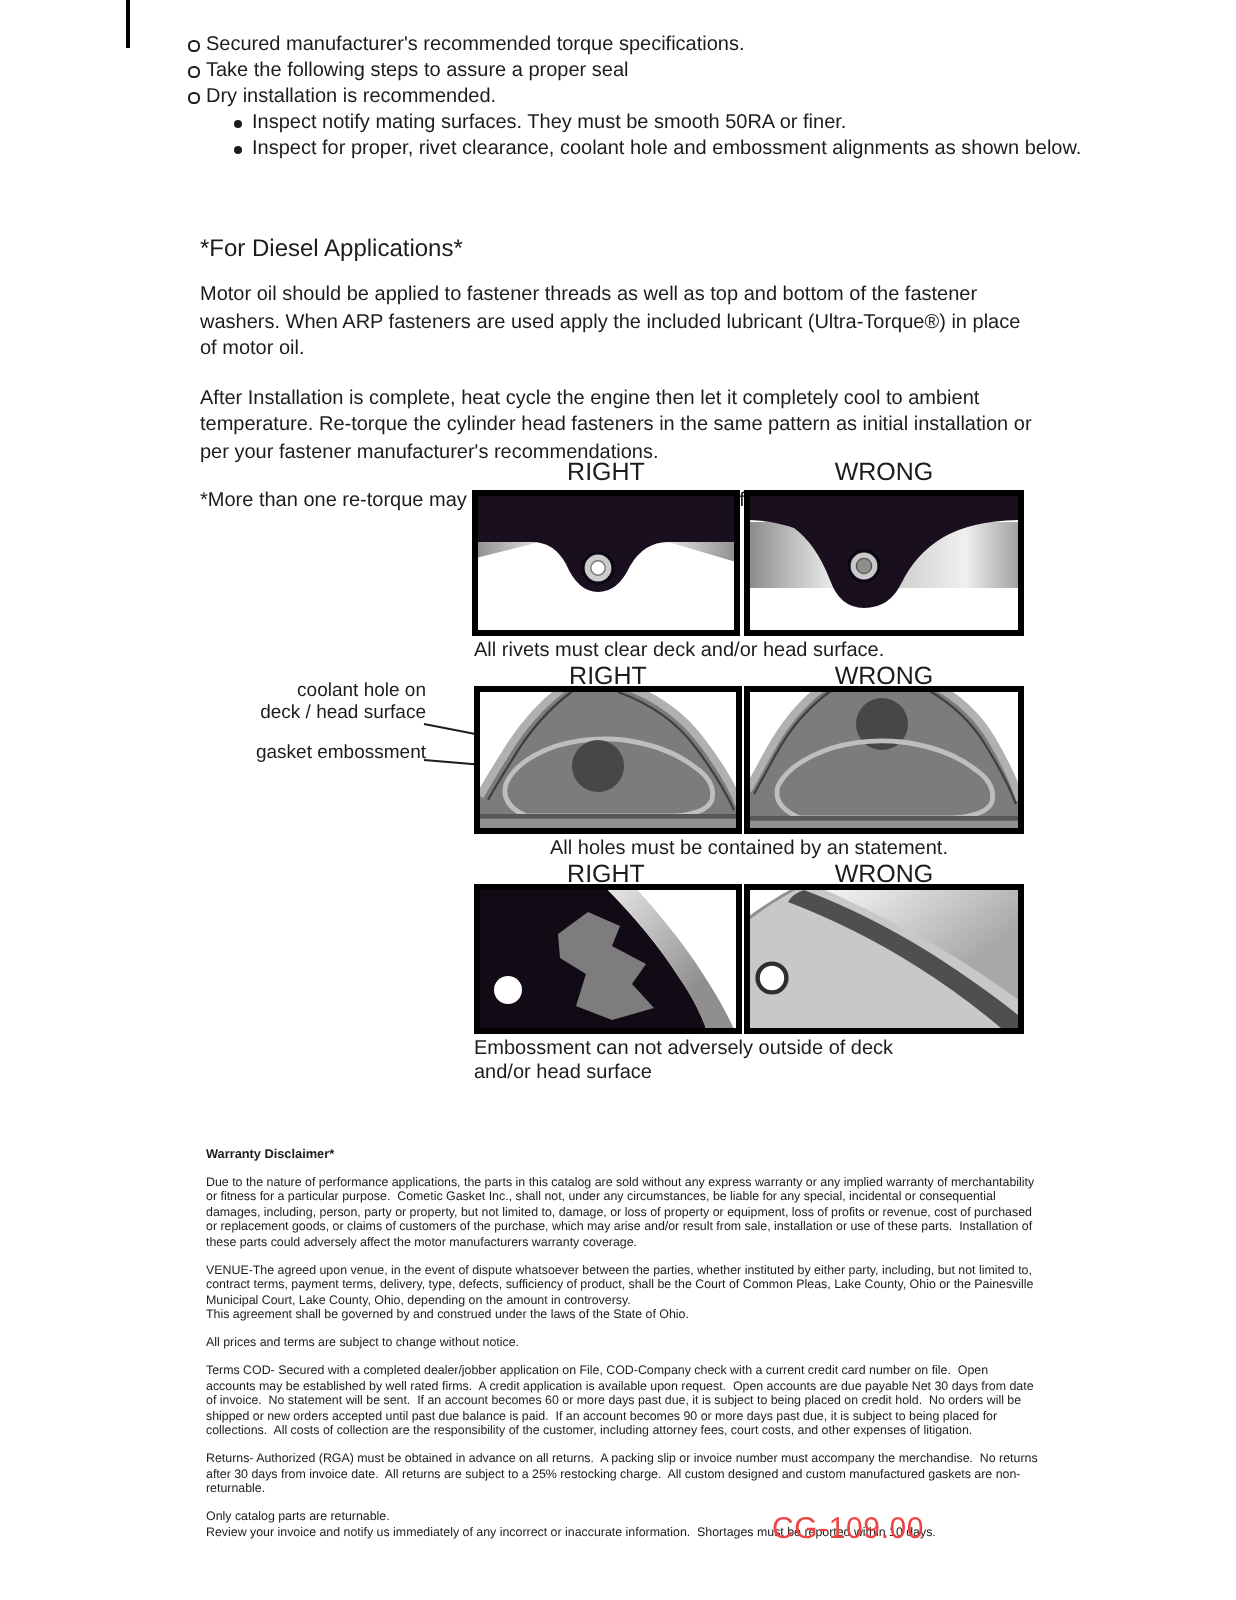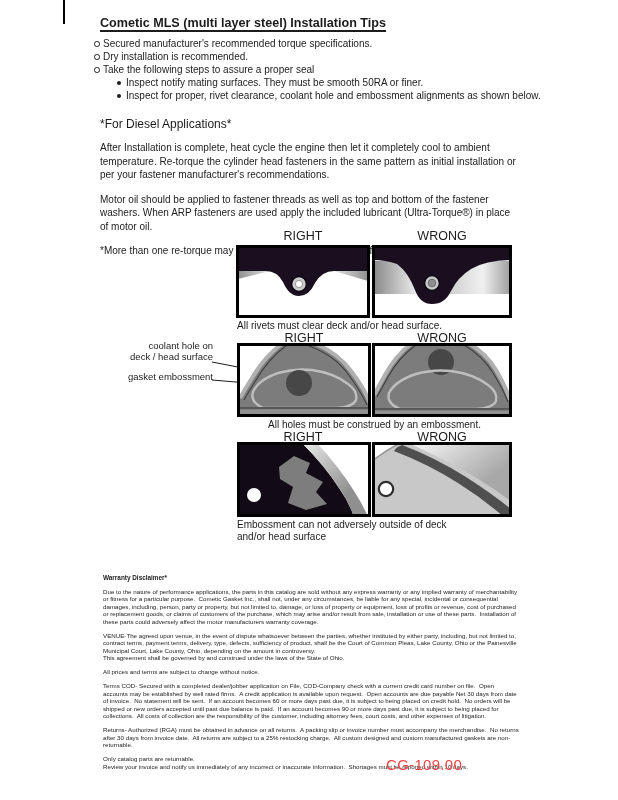--- a/index.html
+++ b/index.html
@@ -41,34 +41,33 @@
   .fineprint p{margin:0 0 6.8px 0;white-space:pre-wrap;}
 
   .pagenum{position:absolute;left:386px;top:756px;font-size:15px;letter-spacing:.3px;color:#ef4444;}
 </style>
 </head>
 <body>
 
 <div class="scan-mark"></div>
 
 <div class="top">
-  <h1 class="title">Cometic MLS (multi layer steel) Installation Tips</h1>
   <div class="blist">
     <div class="b">Secured manufacturer's recommended torque specifications.</div>
+    <div class="b">Take the following steps to assure a proper seal</div>
     <div class="b">Dry installation is recommended.</div>
-    <div class="b">Take the following steps to assure a proper seal</div>
     <div class="sb">Inspect notify mating surfaces.  They must be smooth 50RA or finer.</div>
     <div class="sb">Inspect for proper, rivet clearance, coolant hole and embossment alignments as shown below.</div>
   </div>
 </div>
 
 <div class="diesel">
   <h2>*For Diesel Applications*</h2>
+  <p>Motor oil should be applied to fastener threads as well as top and bottom of the fastener washers. When ARP fasteners are used apply the included lubricant (Ultra-Torque®) in place of motor oil.</p>
   <p>After Installation is complete, heat cycle the engine then let it completely cool to ambient temperature. Re-torque the cylinder head fasteners in the same pattern as initial installation or per your fastener manufacturer's recommendations.</p>
-  <p>Motor oil should be applied to fastener threads as well as top and bottom of the fastener washers. When ARP fasteners are used apply the included lubricant (Ultra-Torque®) in place of motor oil.</p>
   <p>*More than one re-torque may be required to achieve proper fastener stretch*</p>
 </div>
 
 <div class="dg-header" style="left:236px;top:229px;width:134px;">RIGHT</div>
 <div class="dg-header" style="left:372px;top:229px;width:140px;">WRONG</div>
 
 <div class="panel" style="left:236px;top:245px;">
   <svg width="134" height="73" viewBox="0 0 134 73">
     <defs>
       <linearGradient id="ga1" x1="0" y1="0" x2="1" y2="0">
@@ -147,21 +146,21 @@
     <path d="M96,0 Q114,10 124,27 Q134,44 138,57 L140,57 V0 Z" fill="#ffffff"></path>
     <path d="M96,0 Q114,10 124,27 Q134,44 138,57" fill="none" stroke="#b0b0b0" stroke-width="4"></path>
     <path d="M92,2 Q111,13 121,30 Q131,46 136,59" fill="none" stroke="#3f3f3f" stroke-width="1.1"></path>
     <circle cx="69" cy="19" r="13" fill="#474747"></circle>
     <path d="M28,66 Q14,60 17,50 Q23,38 44,31 Q61,26 79,28 Q102,31 116,42 Q126,49 124,58 Q121,65 104,66 Z" fill="none" stroke="#bebebe" stroke-width="2.4"></path>
     <rect x="2" y="65" width="136" height="2.4" fill="#575757"></rect>
     <rect x="2" y="67.4" width="136" height="5.6" fill="#909090"></rect>
     <rect x="1.5" y="1.5" width="137" height="71" fill="none" stroke="#000" stroke-width="3"></rect>
   </svg>
 </div>
-<div class="cap cap-center" style="left:237px;top:419px;width:275px;">All holes must be construed by an embossment.</div>
+<div class="cap cap-center" style="left:237px;top:419px;width:275px;">All holes must be contained by an statement.</div>
 
 <div class="dg-header" style="left:236px;top:430px;width:134px;">RIGHT</div>
 <div class="dg-header" style="left:372px;top:430px;width:140px;">WRONG</div>
 
 <div class="panel" style="left:237px;top:442px;">
   <svg width="134" height="75" viewBox="0 0 134 75">
     <defs>
       <linearGradient id="ge1" x1="0" y1="0" x2="0.7" y2="0.7">
         <stop offset="0" stop-color="#ececec"></stop>
           <stop offset="1" stop-color="#8f8f8f"></stop>

